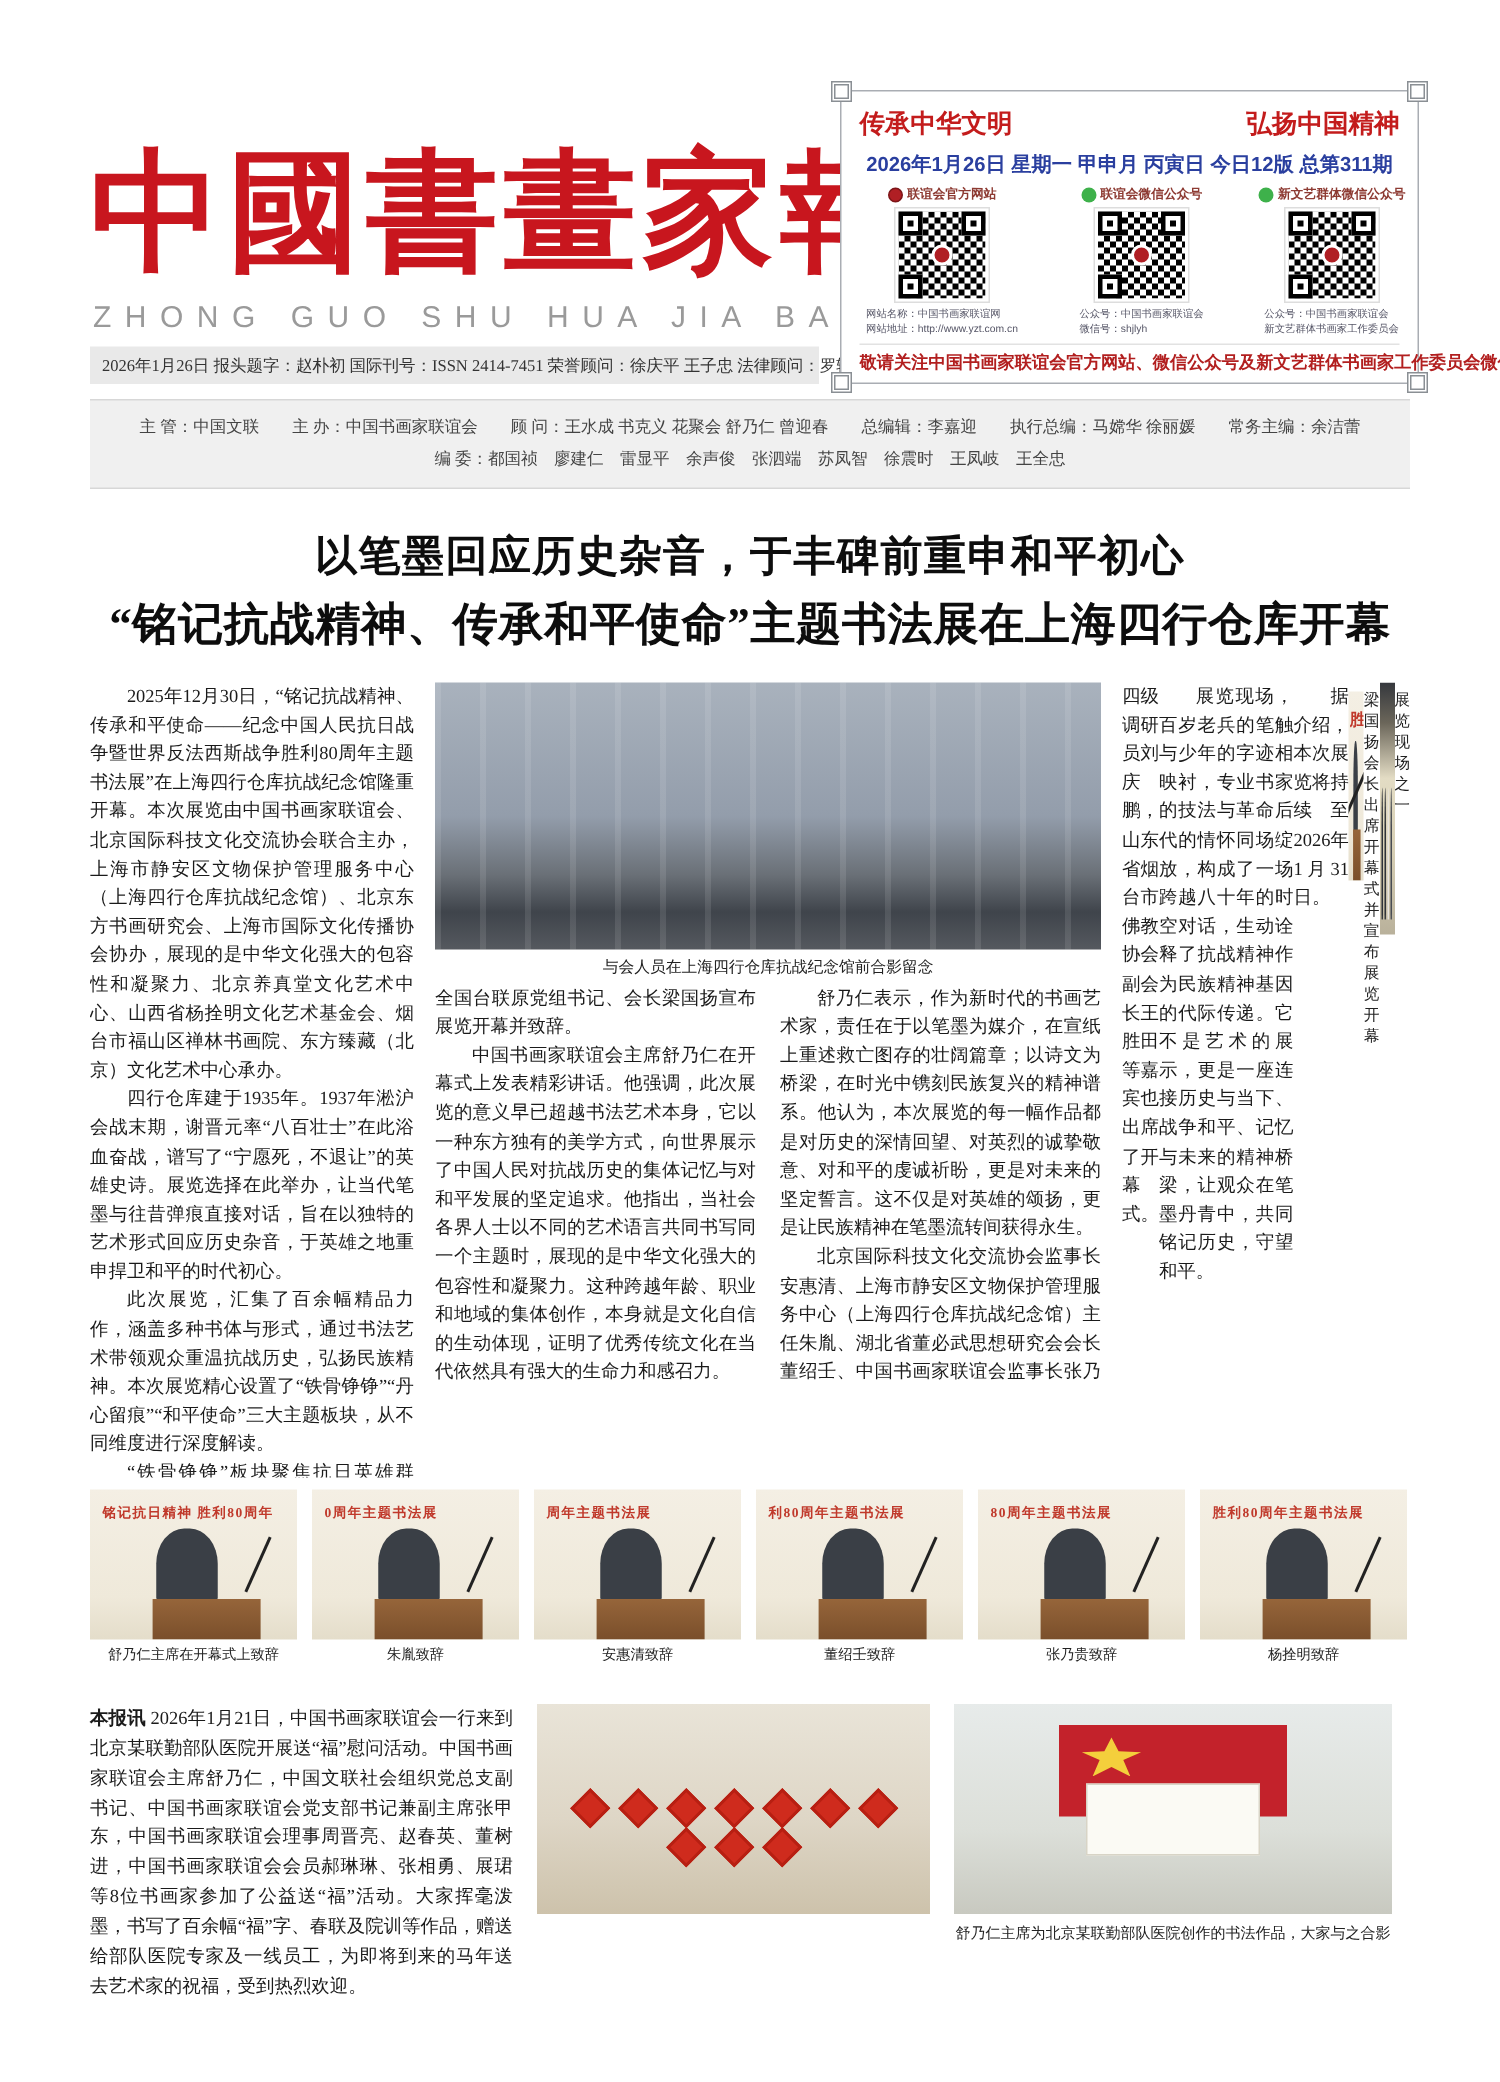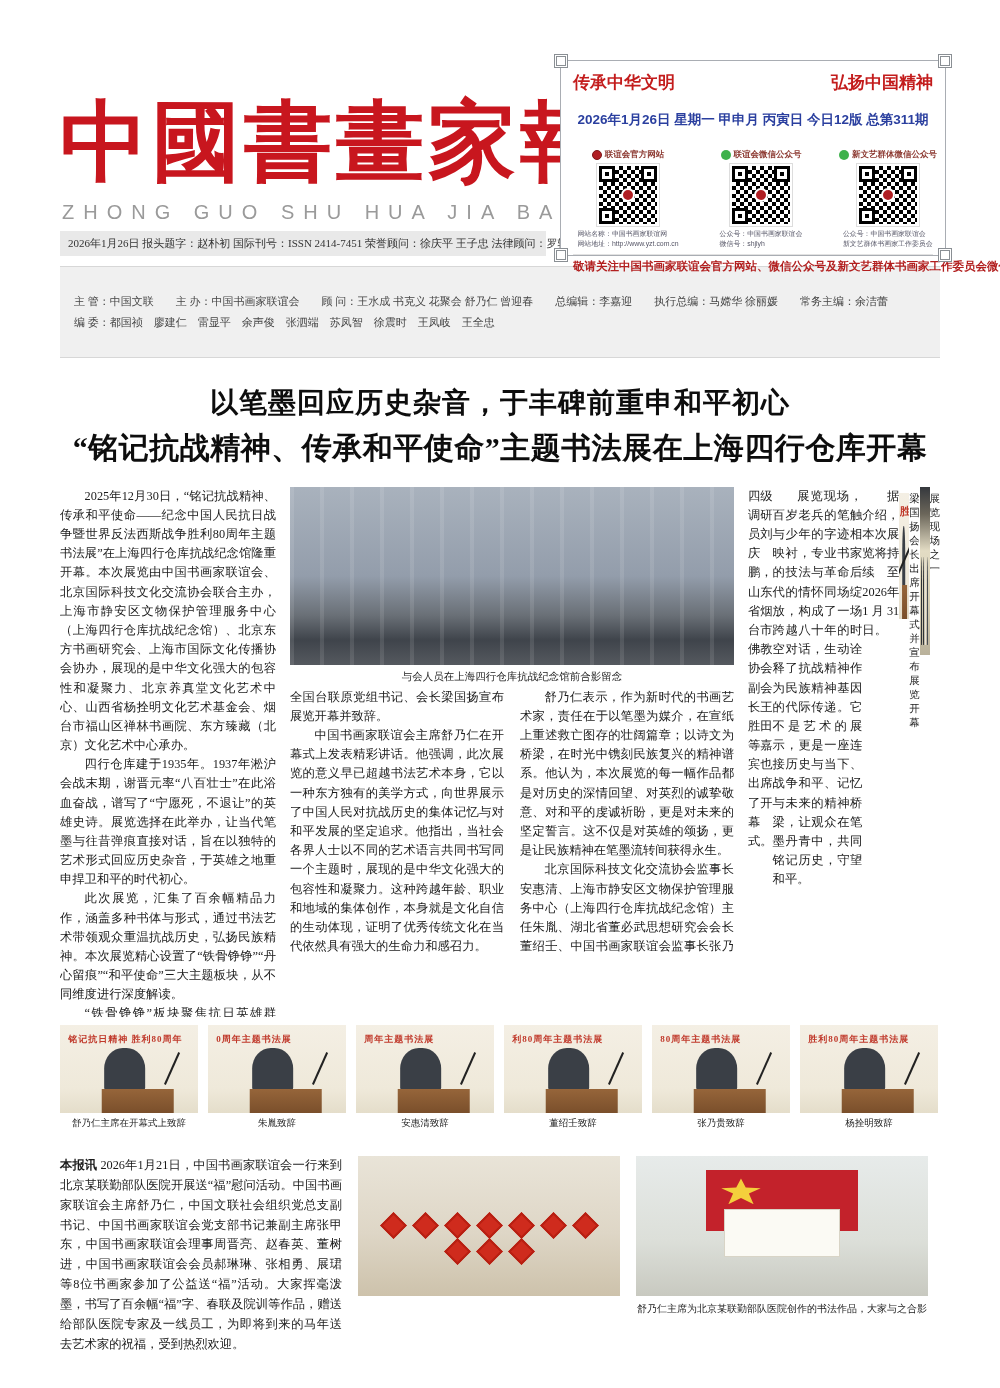--- a/index.html
+++ b/index.html
@@ -37,22 +37,22 @@
     position:relative; width:386px; height:196px;
     border:1px solid #a9adb3; background:#fff;
     padding:8px 12px 6px; display:flex; flex-direction:column;
   }
   .corner { position:absolute; width:14px; height:14px; border:3px double #8a8f94; background:#fff; }
   .corner.tl { top:-7px; left:-7px; } .corner.tr { top:-7px; right:-7px; }
   .corner.bl { bottom:-7px; left:-7px; } .corner.br { bottom:-7px; right:-7px; }
   .slogans { display:flex; justify-content:space-between; font-family:"Liberation Sans",sans-serif;
     font-weight:bold; color:#c31c1c; font-size:17px; margin-top:2px; }
   .dateline { text-align:center; color:#2a3f9f; font-family:"Liberation Sans",sans-serif;
-    font-weight:bold; font-size:13.5px; margin-top:17px; white-space:nowrap; }
-  .qr-row { display:flex; margin-top:20px; flex:1;gap:33px; }
+    font-weight:bold; font-size:13.5px; margin-top:7px; white-space:nowrap; }
+  .qr-row { display:flex; margin-top:5px; flex:1;gap:33px; }
   .qr-col { width:118px; display:flex; flex-direction:column; align-items:center; }
   .qr-label { display:flex; align-items:center; gap:3px; font-size:8.5px; font-weight:bold;
     color:#8d3a32; font-family:"Liberation Sans",sans-serif; white-space:nowrap; }
   .dot-icon { width:10px; height:10px; border-radius:50%; display:inline-block; }
   .dot-icon.seal { background:#b01f24; border:1px solid #7d1518; }
   .dot-icon.wechat { background:#3eb14b; }
   .qr { position:relative; width:62px; height:62px; margin-top:3px;
     background: repeating-conic-gradient(#000 0% 25%, #fff 0% 50%) 0 0/8px 8px; border:2px solid #fff; outline:1px solid #ddd; }
   .finder { position:absolute; width:16px; height:16px; border:3px solid #000; background:#fff; }
   .finder::after { content:""; position:absolute; inset:3px; background:#000; }
@@ -60,21 +60,21 @@
   .qr-seal { position:absolute; top:50%; left:50%; width:14px; height:14px; transform:translate(-50%,-50%);
     background:#b01f24; border:2px solid #fff; border-radius:50%; }
   .qr-sub { font-size:7.5px; color:#556; line-height:1.45; margin-top:3px; text-align:left;
     font-family:"Liberation Sans",sans-serif; white-space:nowrap; transform:scale(.92); }
   .topbox-notice { border-top:1px solid #e2e2e2; margin-top:3px; padding-top:4px;
     color:#b21f1f; font-weight:bold; font-size:11.5px; text-align:center;
     font-family:"Liberation Sans",sans-serif; white-space:nowrap; }
   
   .staff-band {
     margin-top:10px; background:#f0f0f0; border-top:1px solid #d7d7d7; border-bottom:1px solid #d7d7d7;
-    padding:24px 14px; font-size:11px; color:#444; line-height:1.9;
+    padding:8px 14px; font-size:11px; color:#444; line-height:1.9;text-align:center;
   }
   
   .headline { text-align:center; font-weight:900; color:#0d0d0d; margin-top:26px; }
   .headline .l1 { font-size:28px; letter-spacing:1px; }
   .headline .l2 { font-size:30px; letter-spacing:0.5px; margin-top:6px; }
   .body-row { display:flex; gap:14px; margin-top:18px; height:530px; }
   .colA { width:216px; overflow:hidden; }
   .colMid { width:444px; display:flex; flex-direction:column; }
   .colD { width:192px; overflow:hidden; display:flex; flex-direction:row; }
   p.body { font-size:12.3px; line-height:1.56; text-align:justify; text-indent:2em; }
@@ -97,21 +97,21 @@
   .mic-line { position:absolute; right:18%; top:30%; width:2px; height:40%;
     background:#222; transform:rotate(24deg); }
   .photo-sub1 { width:192px; height:126px; }
   .photo-gallery { width:192px; height:168px;
     background:linear-gradient(180deg,#35383d 0%,#6b665a 16%,#e3dcc4 38%,#d7cfb4 66%,#b9b19b 100%); }
   .g-fig { position:absolute; bottom:6%; width:14%; height:52%; background:#2e3238; border-radius:40% 40% 8% 8%; }
   .g1{left:10%;} .g2{left:30%;} .g3{left:52%; background:#e8e4df;} .g4{left:70%; background:#474b52;}
   
   .speakers { display:flex; gap:10px; margin-top:8px; }
   .spk { width:138px; }
-  .spk .photo { width:138px; height:88px; }
+  .spk .photo { width:138px; height:100px; }
   .spk .caption { font-size:9.5px; padding-top:4px; white-space:nowrap; overflow:hidden; }
   .spk .banner-txt { font-size:9px; }
   
   .headline2 { text-align:center; font-weight:900; font-size:27px; letter-spacing:1px; margin-top:30px; }
   .a2-row { display:flex; gap:16px; margin-top:22px; }
   .a2-text { width:282px; font-size:12.3px; line-height:1.62; text-align:justify; }
   .a2-text .lead { font-weight:bold; }
   .a2-photo1 { width:262px; height:140px;
     background:linear-gradient(180deg,#e9e4d8 0%,#ded6c6 55%,#cdc2ab 100%); }
   .fu-wrap { position:absolute; inset:30% 8% 12% 8%; display:flex; flex-wrap:wrap; gap:7px 13px;

